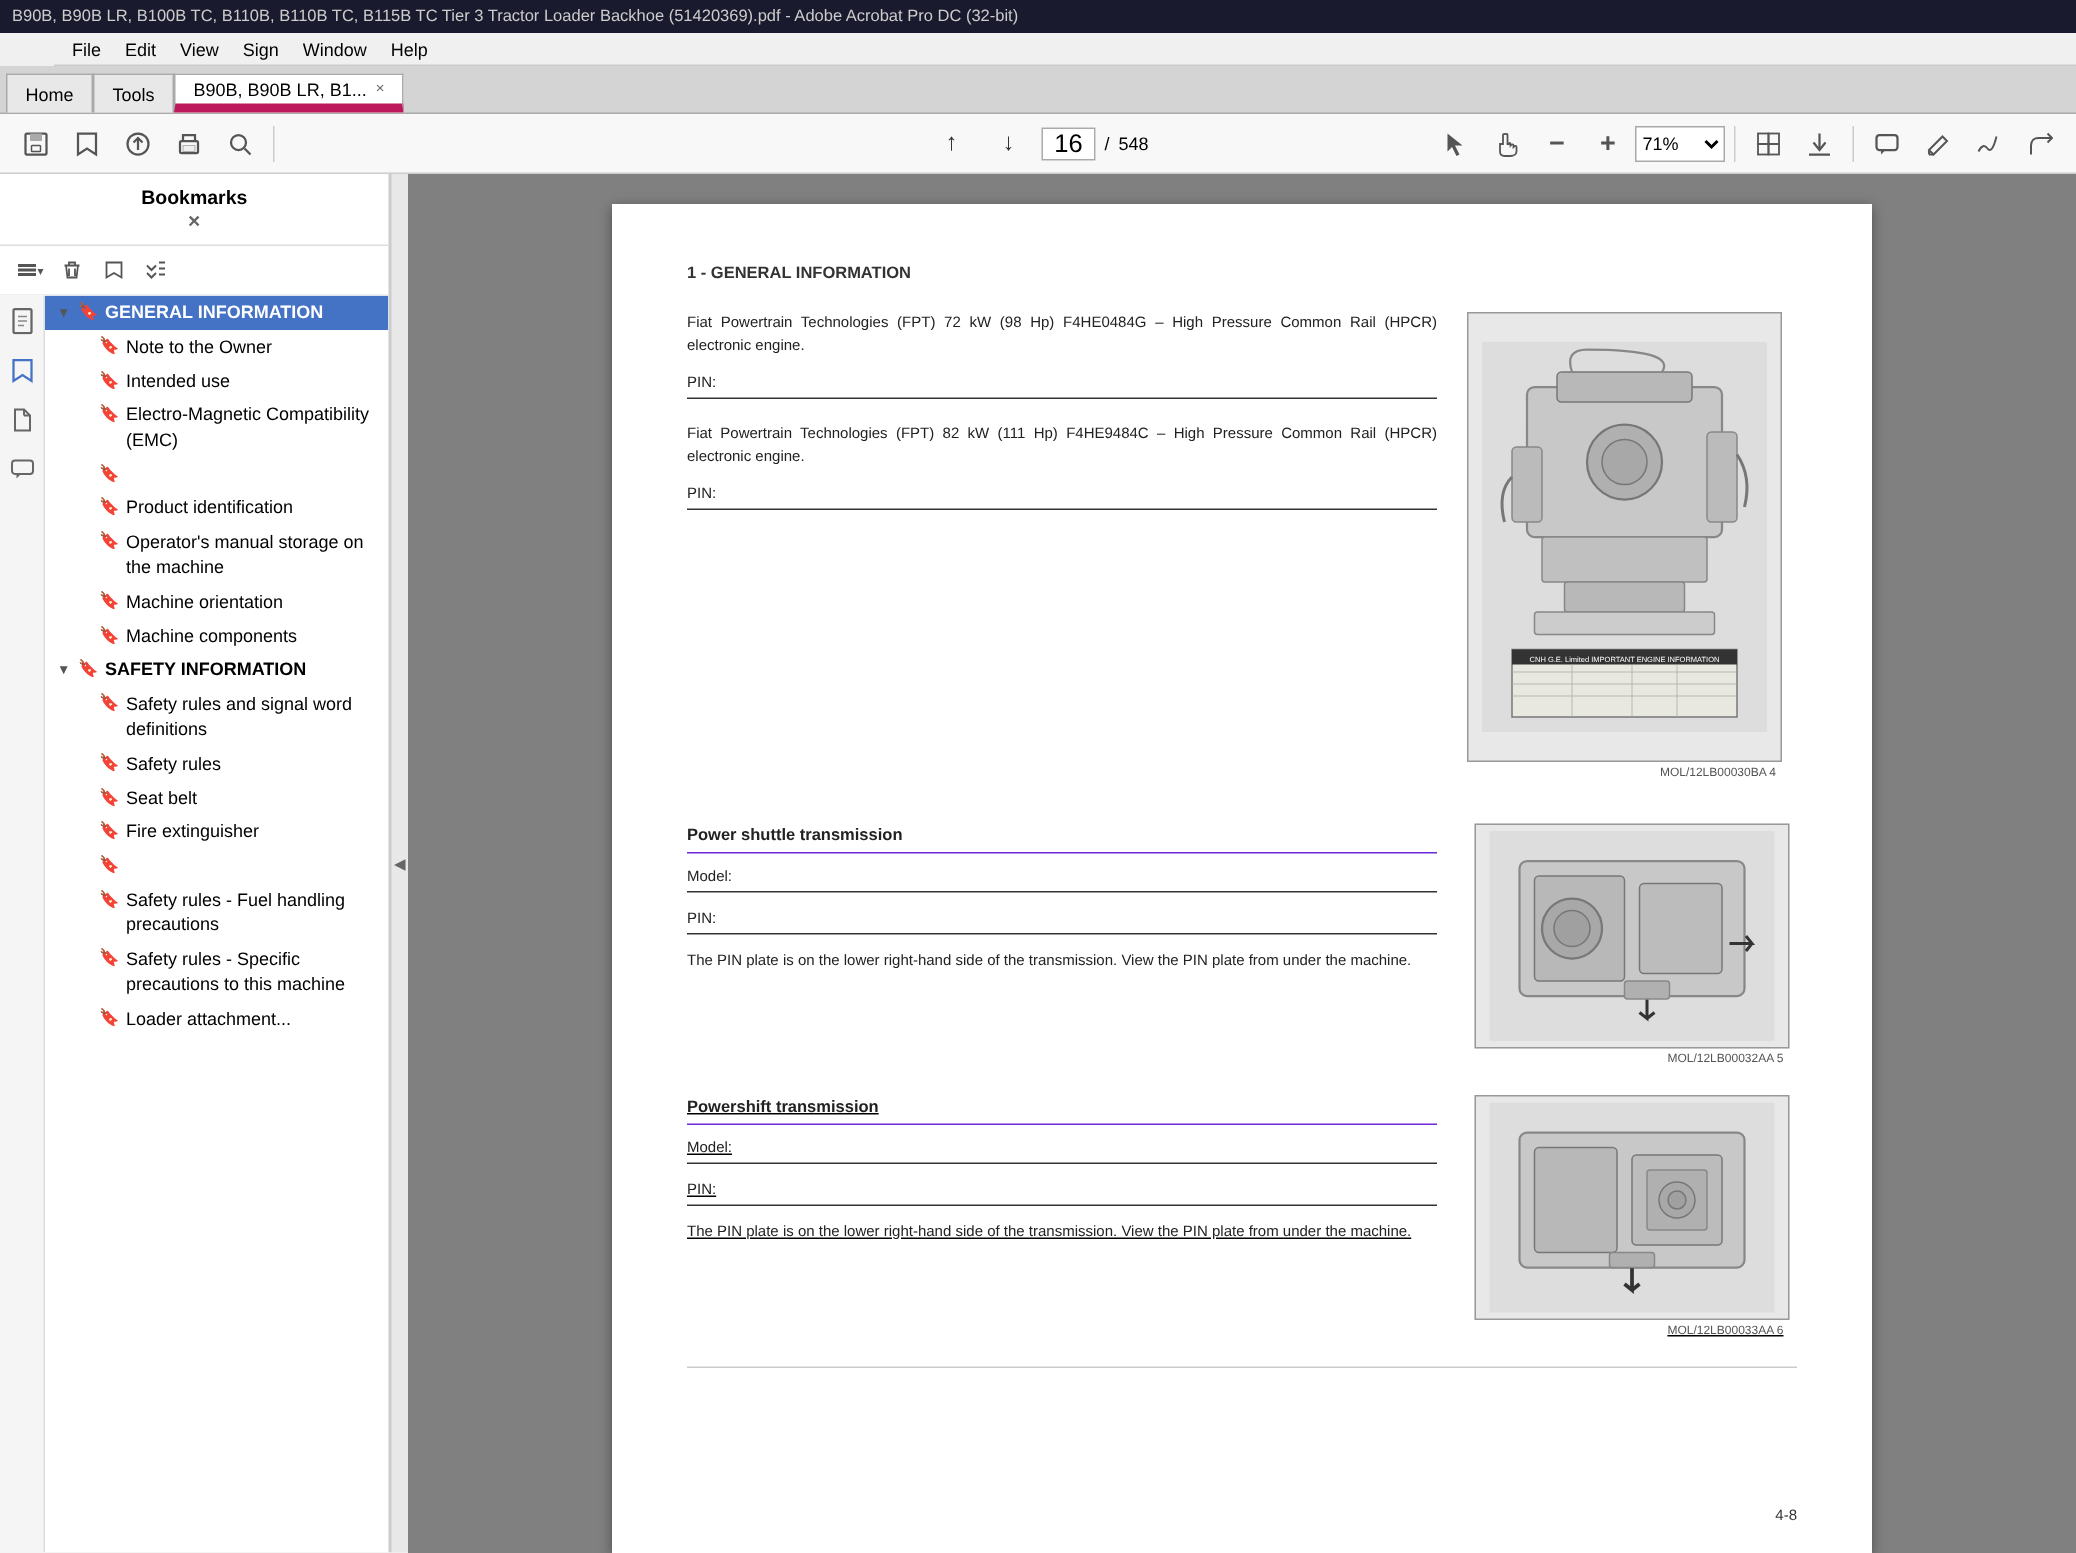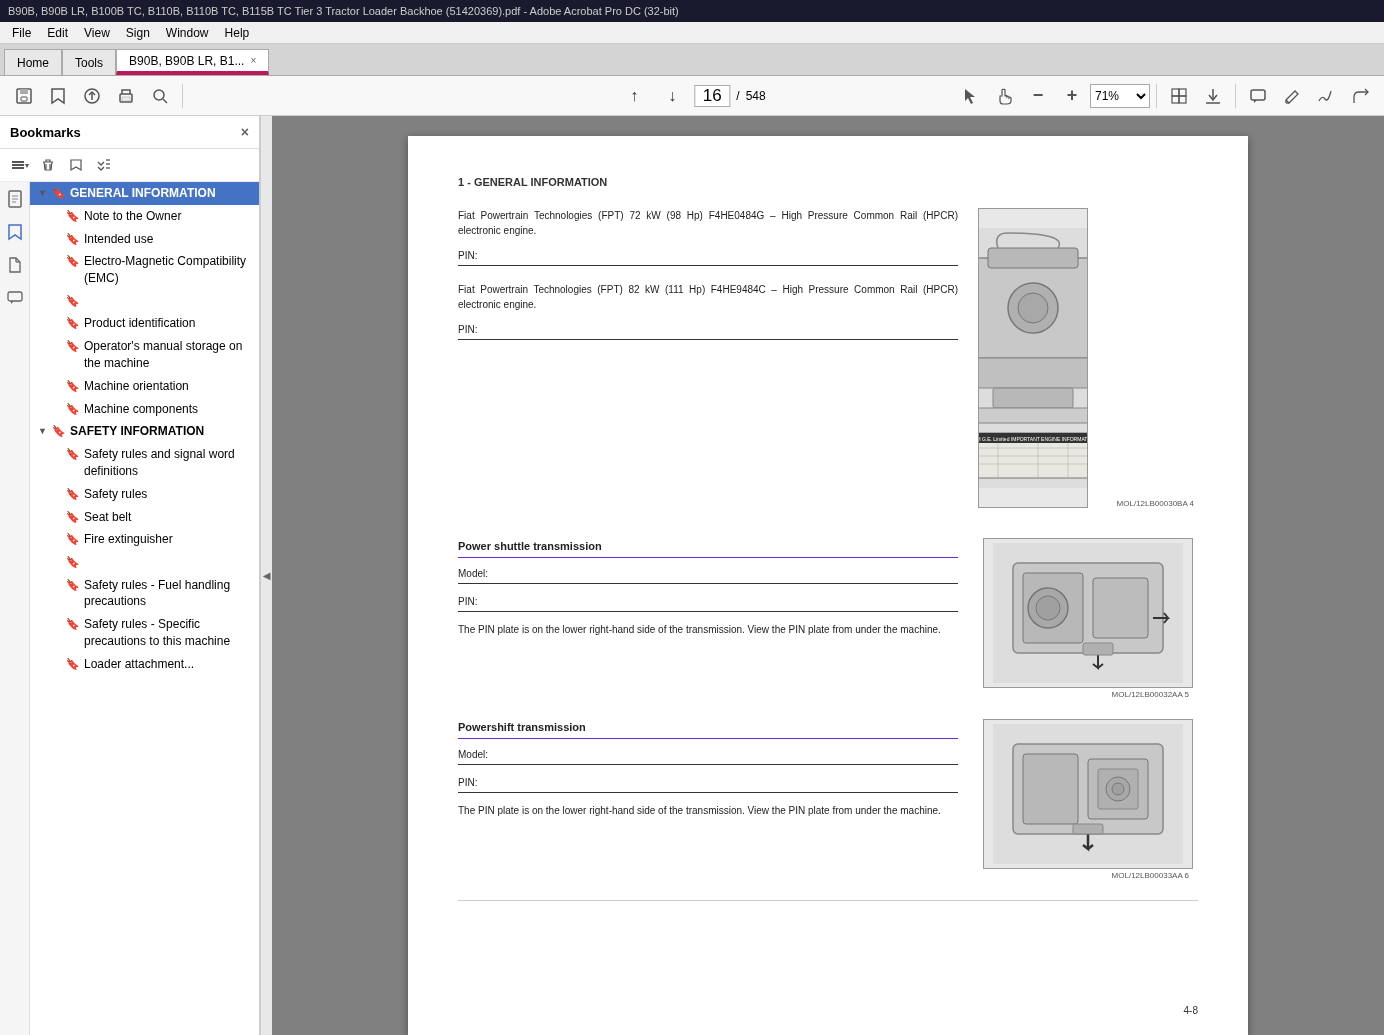--- a/index.html
+++ b/index.html
@@ -17,20 +17,21 @@
     }
 
     
     .menu-bar {
       background: #f0f0f0;
       height: 22px;
       display: flex;
       align-items: center;
       padding: 0 4px;
       border-bottom: 1px solid #ccc;
+      margin-left: 36px;
     }
     .menu-bar span {
       padding: 2px 8px;
       cursor: pointer;
       font-size: 12px;
     }
 
     
     .tab-bar {
       background: #d4d4d4;
@@ -47,21 +48,21 @@
       align-items: center;
       border: 1px solid #aaa;
       border-bottom: none;
       background: #f0f0f0;
       font-size: 12px;
       cursor: pointer;
       gap: 6px;
     }
     .tab.active {
       background: white;
-      border-bottom: 4px solid #be185d;
+      border-bottom: 6px solid #be185d;
       text-align: right;
     }
     .tab-home { background: #e8e8e8; }
     .tab-tools { background: #e8e8e8; }
     .tab-close { font-size: 10px; color: #666; cursor: pointer; }
 
     
     .toolbar {
       background: #f8f8f8;
       height: 40px;
@@ -125,20 +126,21 @@
       overflow: hidden;
     }
     .sidebar-header {
       display: flex;
       align-items: center;
       justify-content: space-between;
       padding: 8px 10px;
       border-bottom: 1px solid #ddd;
       font-weight: bold;
       font-size: 13px;
+      flex-direction: column;
     }
     .sidebar-toolbar {
       display: flex;
       align-items: center;
       padding: 4px 8px;
       border-bottom: 1px solid #eee;
       gap: 4px;
     }
     .sidebar-toolbar-btn {
       width: 24px;
@@ -613,21 +615,21 @@
         <div class="pdf-text-block">
           <p>Fiat Powertrain Technologies (FPT) 72 kW (98 Hp) F4HE0484G – High Pressure Common Rail (HPCR) electronic engine.</p>
           <div class="pin-line">
             <span>PIN:</span>
           </div>
           <p style="margin-top:16px;">Fiat Powertrain Technologies (FPT) 82 kW (111 Hp) F4HE9484C – High Pressure Common Rail (HPCR) electronic engine.</p>
           <div class="pin-line">
             <span>PIN:</span>
           </div>
         </div>
-        <div style="display:flex; flex-direction:row; align-items:flex-end;">
+        <div style="display:flex; flex-direction:column; align-items:flex-start;">
           <div class="pdf-image-box" style="width:210px; height:300px;">
 
             <svg width="190" height="260" viewBox="0 0 190 260" style="background:#ddd;">
 
               <rect x="30" y="30" width="130" height="100" rx="5" fill="#c8c8c8" stroke="#888" stroke-width="1.5"></rect>
               <rect x="50" y="20" width="90" height="20" rx="3" fill="#b8b8b8" stroke="#777" stroke-width="1"></rect>
               <rect x="20" y="70" width="20" height="50" rx="3" fill="#bbb" stroke="#888" stroke-width="1"></rect>
               <rect x="150" y="60" width="20" height="60" rx="3" fill="#bbb" stroke="#888" stroke-width="1"></rect>
               <circle cx="95" cy="80" r="25" fill="#b0b0b0" stroke="#777" stroke-width="1.5"></circle>
               <circle cx="95" cy="80" r="15" fill="#a8a8a8" stroke="#777" stroke-width="1"></circle>
@@ -676,21 +678,21 @@
 
               <path d="M160 75 L175 75 L171 70 M175 75 L171 80" fill="none" stroke="#333" stroke-width="2"></path>
               <path d="M105 110 L105 125 L100 121 M105 125 L110 121" fill="none" stroke="#333" stroke-width="2"></path>
               <rect x="90" y="100" width="30" height="12" rx="2" fill="#b0b0b0" stroke="#888" stroke-width="1"></rect>
             </svg>
           </div>
           <div class="img-caption" style="width:210px; font-size:8px; color:#555; text-align:right; padding-right:4px; margin-top:2px;">MOL/12LB00032AA    5</div>
         </div>
       </div>
 
-      <div class="pdf-two-col" style="margin-bottom:20px;">
+      <div class="pdf-two-col" style="margin-bottom:20px;text-decoration:underline;">
         <div class="pdf-text-block">
           <div class="pdf-section-title">Powershift transmission</div>
           <div class="pin-line">
             <span>Model:</span>
           </div>
           <div class="pin-line">
             <span>PIN:</span>
           </div>
           <p style="margin-top:6px;">The PIN plate is on the lower right-hand side of the transmission. View the PIN plate from under the machine.</p>
         </div>

